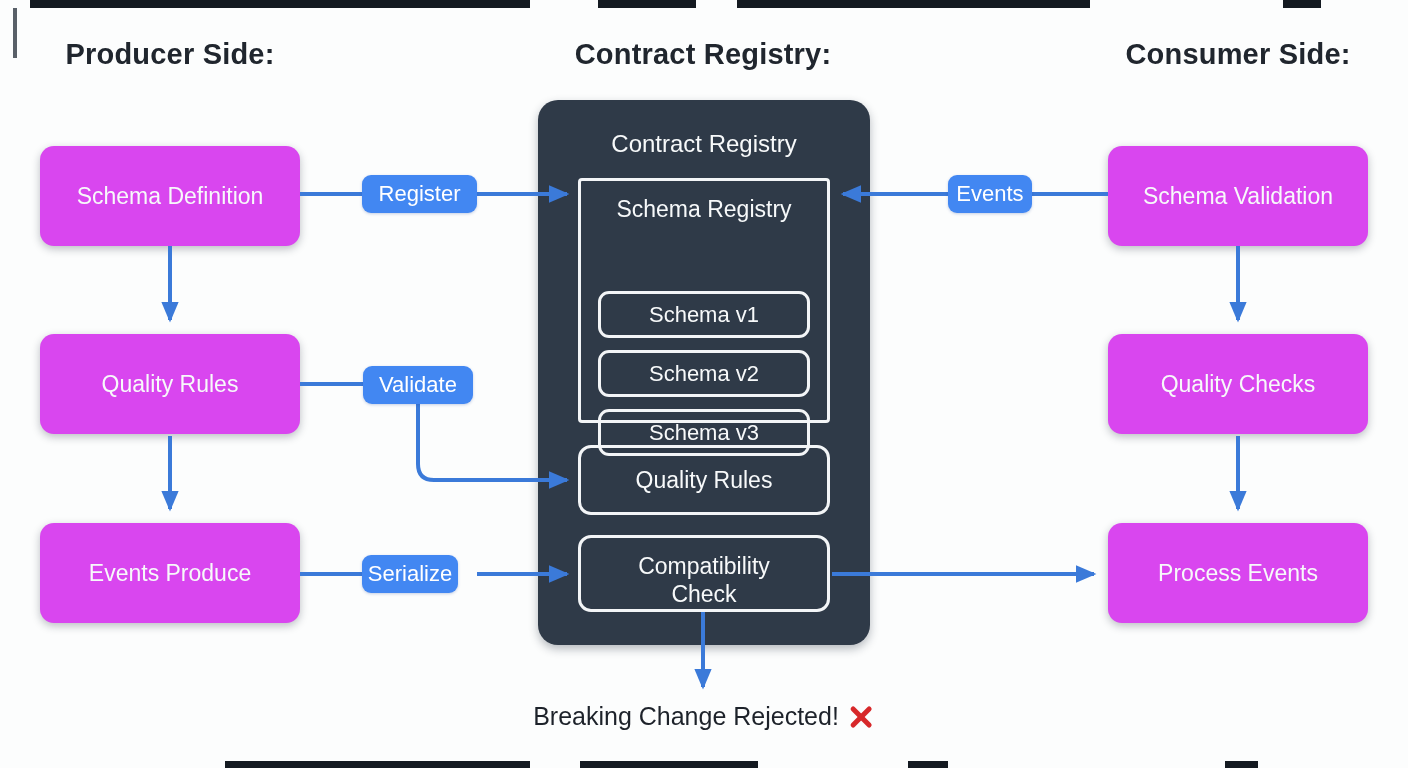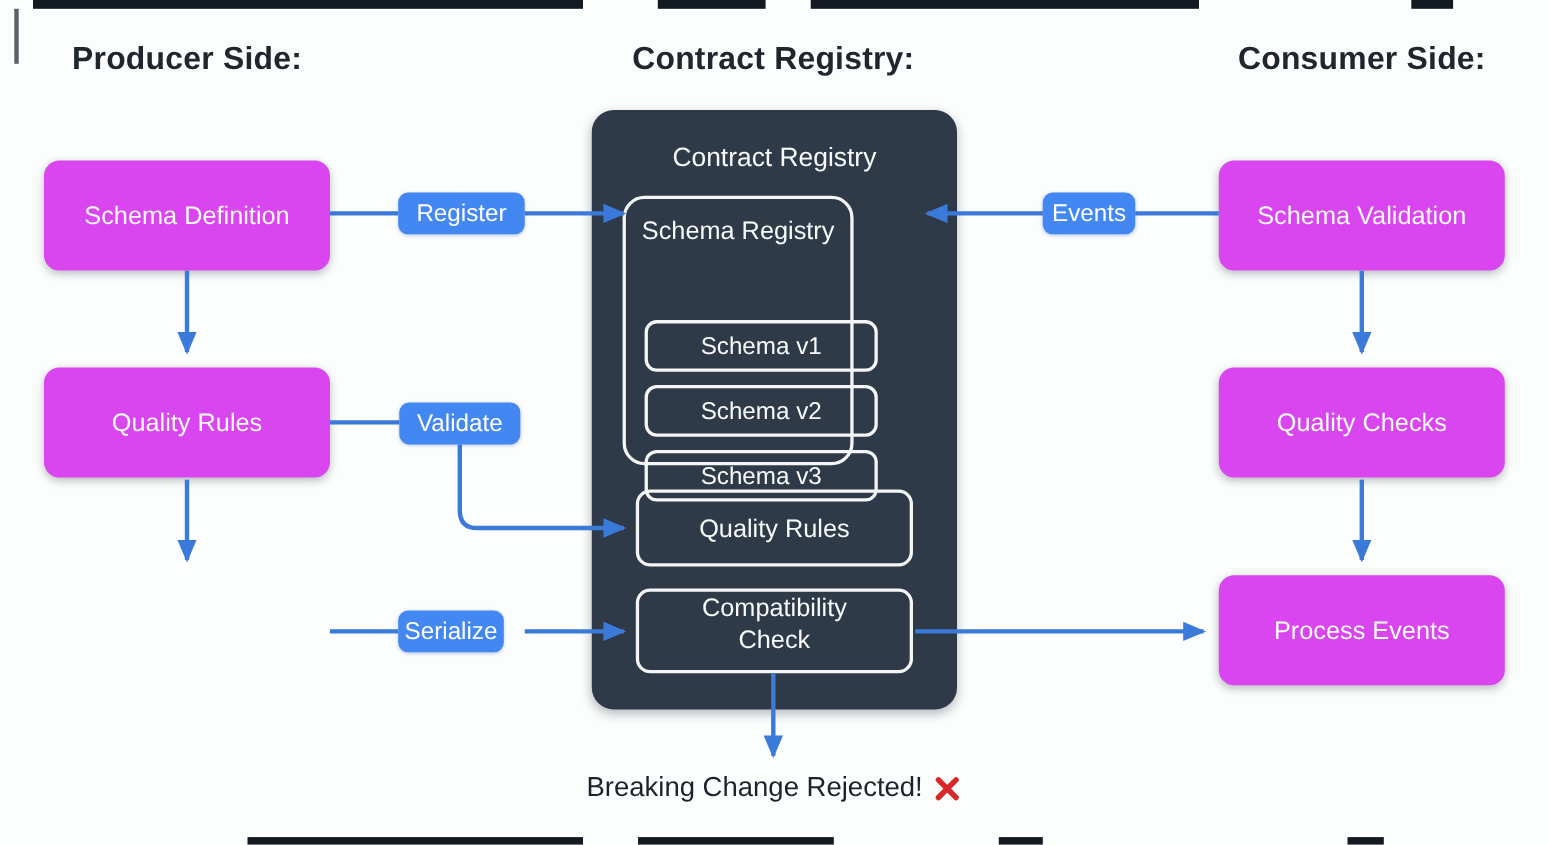--- a/index.html
+++ b/index.html
@@ -64,25 +64,25 @@
     font-size: 24px;
     white-space: nowrap;
   }
   .inner-box {
     position: absolute;
     border: 3px solid #f3f5f7;
     border-radius: 13px;
     color: #f7f9fa;
   }
   .schema-registry {
-    left: 28px;
+    left: 40px;
     top: 78px;
-    width: 210px;
+    width: 252px;
     height: 245px;
-    border-radius: 20px;
+    border-radius: 4px;
   }
   .schema-registry-title {
     position: absolute;
     top: 15px;
     left: 0;
     width: 100%;
     text-align: center;
     font-size: 23px;
     white-space: nowrap;
   }
@@ -114,21 +114,21 @@
     justify-content: center;
     font-size: 23px;
     white-space: nowrap;
   }
   .registry-compat {
     left: 40px;
     top: 435px;
     width: 252px;
     height: 77px;
     display: flex;
-    align-items: flex-start;
+    align-items: flex-end;
     justify-content: center;
     font-size: 23px;
     text-align: center;
   }
   .registry-compat span {
     display: inline-block;
     max-width: 165px;
     line-height: 1.25;
   }
 
@@ -206,20 +206,21 @@
       <path d="M703,612 V687" marker-end="url(#ah)"></path>
     </g>
   </svg>
 
   <div class="col-title" style="left:170px">Producer Side:</div>
   <div class="col-title" style="left:703px">Contract Registry:</div>
   <div class="col-title" style="left:1238px">Consumer Side:</div>
 
   <div class="node" style="left:40px; top:146px">Schema Definition</div>
   <div class="node" style="left:40px; top:334px">Quality Rules</div>
+  <div class="node" style="left:40px; top:523px">Events Produce</div>
 
   <div class="node" style="left:1108px; top:146px">Schema Validation</div>
   <div class="node" style="left:1108px; top:334px">Quality Checks</div>
   <div class="node" style="left:1108px; top:523px">Process Events</div>
 
   <div class="registry-container">
     <div class="registry-container-title">Contract Registry</div>
 
     <div class="inner-box schema-registry">
       <div class="schema-registry-title">Schema Registry</div>

